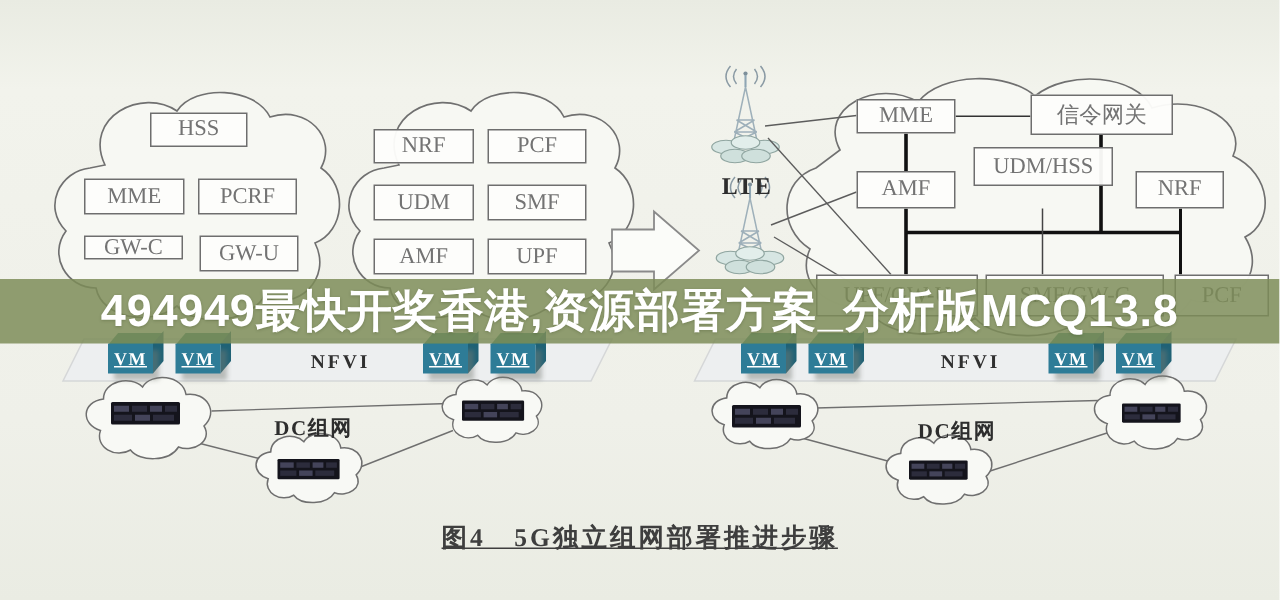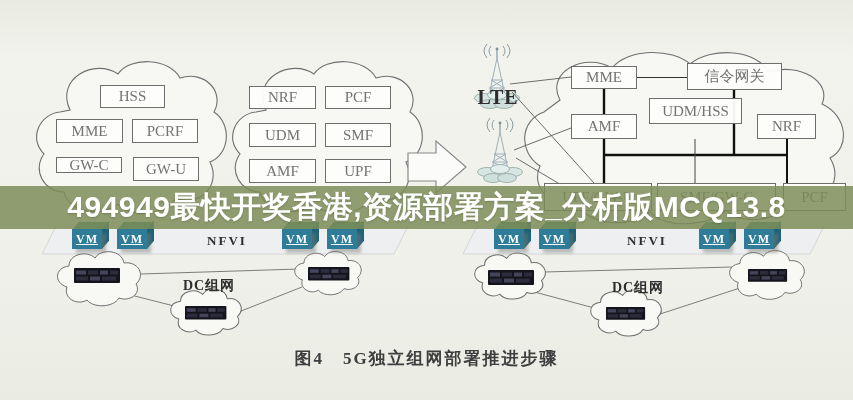--- a/index.html
+++ b/index.html
@@ -19,21 +19,21 @@
   .vm .side{position:absolute;left:30px;top:7px;width:7px;height:20px;background:#1f6276;
     transform:skewY(-50deg);transform-origin:0 0;}
   .vm .front{position:absolute;left:0;top:7px;width:30px;height:20px;background:#2e7c97;
     color:#fff;font:600 12px "Liberation Serif",serif;text-align:center;line-height:20px;
     letter-spacing:1px;box-shadow:4px 4px 3px rgba(120,125,118,.45);text-decoration:underline;}
   #banner{position:absolute;z-index:5;left:0;top:186px;width:853px;height:43px;
     background:rgba(124,139,87,.84);display:flex;align-items:center;justify-content:center;}
   #banner span{color:#fff;font:bold 30px "Liberation Sans","DejaVu Sans",sans-serif;
     letter-spacing:.5px;white-space:nowrap;text-shadow:0 1px 2px rgba(40,50,20,.25);}
   #caption{position:absolute;z-index:2;left:0;top:347px;width:853px;text-align:center;
-    font:600 17px "Liberation Serif","DejaVu Serif",serif;color:#3e3e3e;letter-spacing:2px;}
+    font:600 17px "Liberation Serif","DejaVu Serif",serif;color:#3e3e3e;letter-spacing:2px;text-decoration:underline;}
 </style>
 </head>
 <body>
 
 <div id="stage">
 
   <svg id="diagram-svg" width="853" height="400" viewBox="0 0 853 400">
     <defs>
       <path id="scloud" d="M -32 6 C -45 2 -45 -13 -30 -15 C -30 -27 -12 -31 -4 -23 C 2 -33 23 -31 25 -18 C 39 -20 47 -6 37 3 C 43 13 30 21 20 17 C 14 27 -6 27 -12 19 C -22 25 -36 17 -32 6 Z"></path>
       <g id="rack">
@@ -119,34 +119,34 @@
       <line x1="657" y1="315" x2="740" y2="288"></line>
     </g>
     <use href="#scloud" transform="translate(510,278) scale(0.85)" fill="#f8f9f5" stroke="#6f6f6f" stroke-width="1.2"></use>
     <use href="#scloud" transform="translate(767,277) scale(0.9)" fill="#f8f9f5" stroke="#6f6f6f" stroke-width="1.1"></use>
     <use href="#scloud" transform="translate(626,315) scale(0.85)" fill="#f8f9f5" stroke="#6f6f6f" stroke-width="1.2"></use>
     <use href="#rack" transform="translate(488,270)"></use>
     <use href="#rack" transform="translate(748,269) scale(0.85)"></use>
     <use href="#rack" transform="translate(606,307) scale(0.85)"></use>
   </svg>
 
-  <div class="node" style="left:100px;top:85px;width:65px;height:23px">HSS</div>
+  <div class="node" style="left:100px;top:75px;width:65px;height:23px">HSS</div>
   <div class="node" style="left:56px;top:119px;width:67px;height:24px">MME</div>
   <div class="node" style="left:132px;top:119px;width:66px;height:24px">PCRF</div>
   <div class="node" style="left:56px;top:157px;width:66px;height:16px">GW-C</div>
   <div class="node" style="left:133px;top:157px;width:66px;height:24px">GW-U</div>
 
   <div class="node" style="left:249px;top:86px;width:67px;height:23px">NRF</div>
   <div class="node" style="left:325px;top:86px;width:66px;height:23px">PCF</div>
   <div class="node" style="left:325px;top:123px;width:66px;height:24px">SMF</div>
   <div class="node" style="left:249px;top:123px;width:67px;height:24px">UDM</div>
   <div class="node" style="left:249px;top:159px;width:67px;height:24px">AMF</div>
   <div class="node" style="left:325px;top:159px;width:66px;height:24px">UPF</div>
 
-  <div class="floatlabel" style="left:477px;top:86px;width:42px;font-size:20px;letter-spacing:1px">LTE</div>
+  <div class="floatlabel" style="left:477px;top:116px;width:42px;font-size:16px;letter-spacing:1px">LTE</div>
 
   <div class="node" style="left:571px;top:66px;width:66px;height:23px">MME</div>
   <div class="node" style="left:687px;top:63px;width:95px;height:27px;font-size:15px">信令网关</div>
   <div class="node" style="left:571px;top:114px;width:66px;height:25px">AMF</div>
   <div class="node" style="left:649px;top:98px;width:93px;height:26px">UDM/HSS</div>
   <div class="node" style="left:757px;top:114px;width:59px;height:25px">NRF</div>
   <div class="node" style="left:544px;top:183px;width:108px;height:28px">UPF/GW-U</div>
   <div class="node" style="left:657px;top:183px;width:119px;height:28px">SMF/GW-C</div>
   <div class="node" style="left:783px;top:183px;width:63px;height:28px">PCF</div>
 

